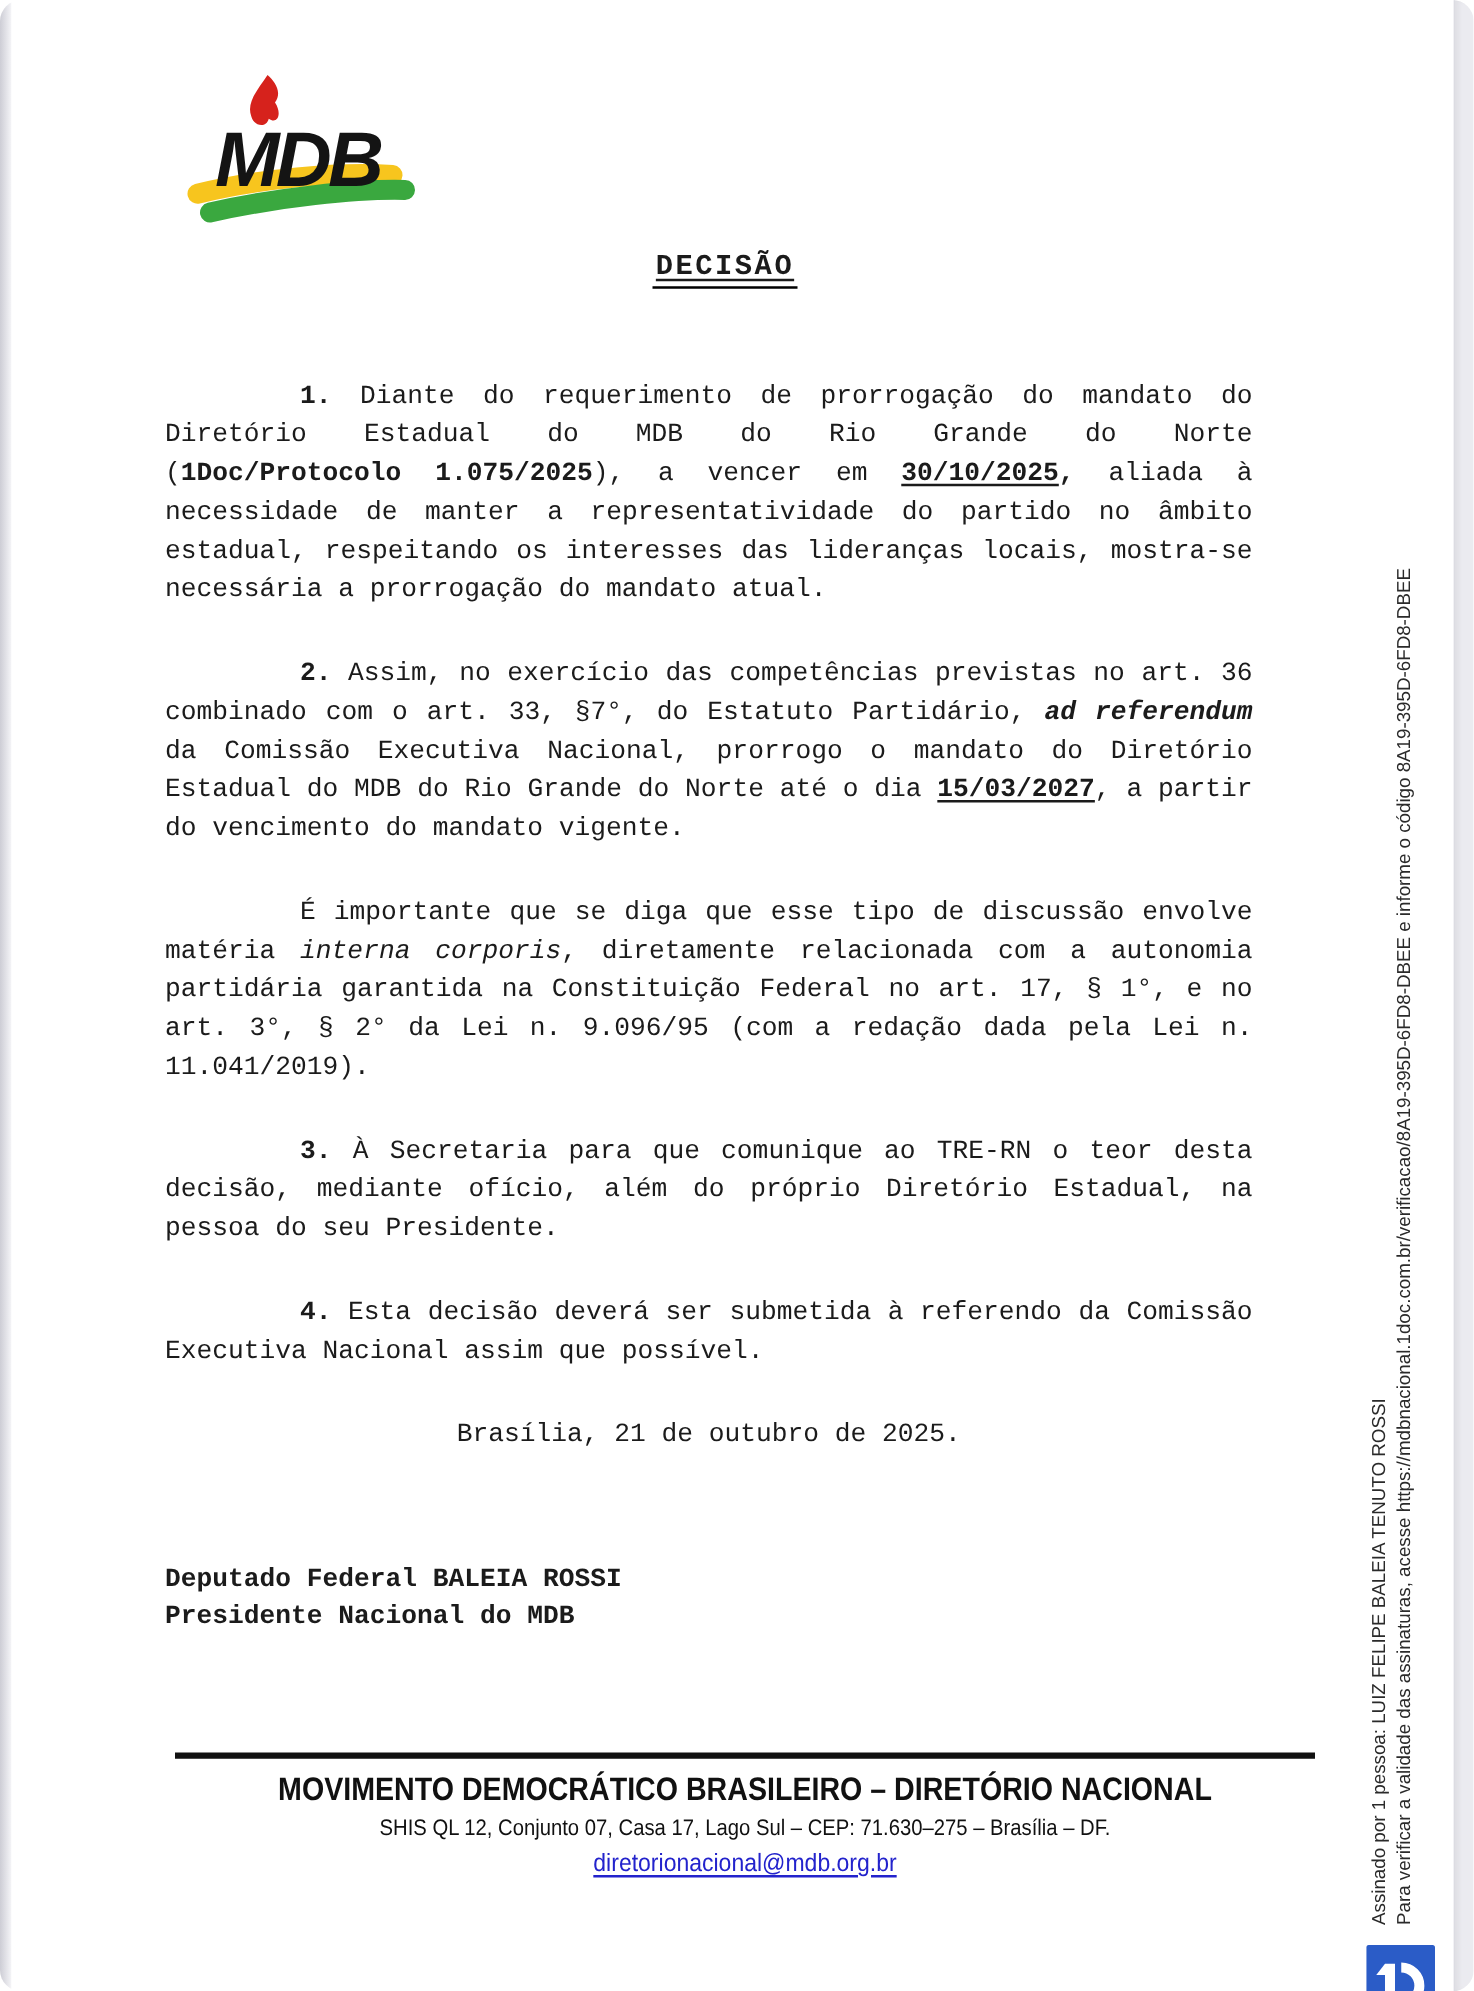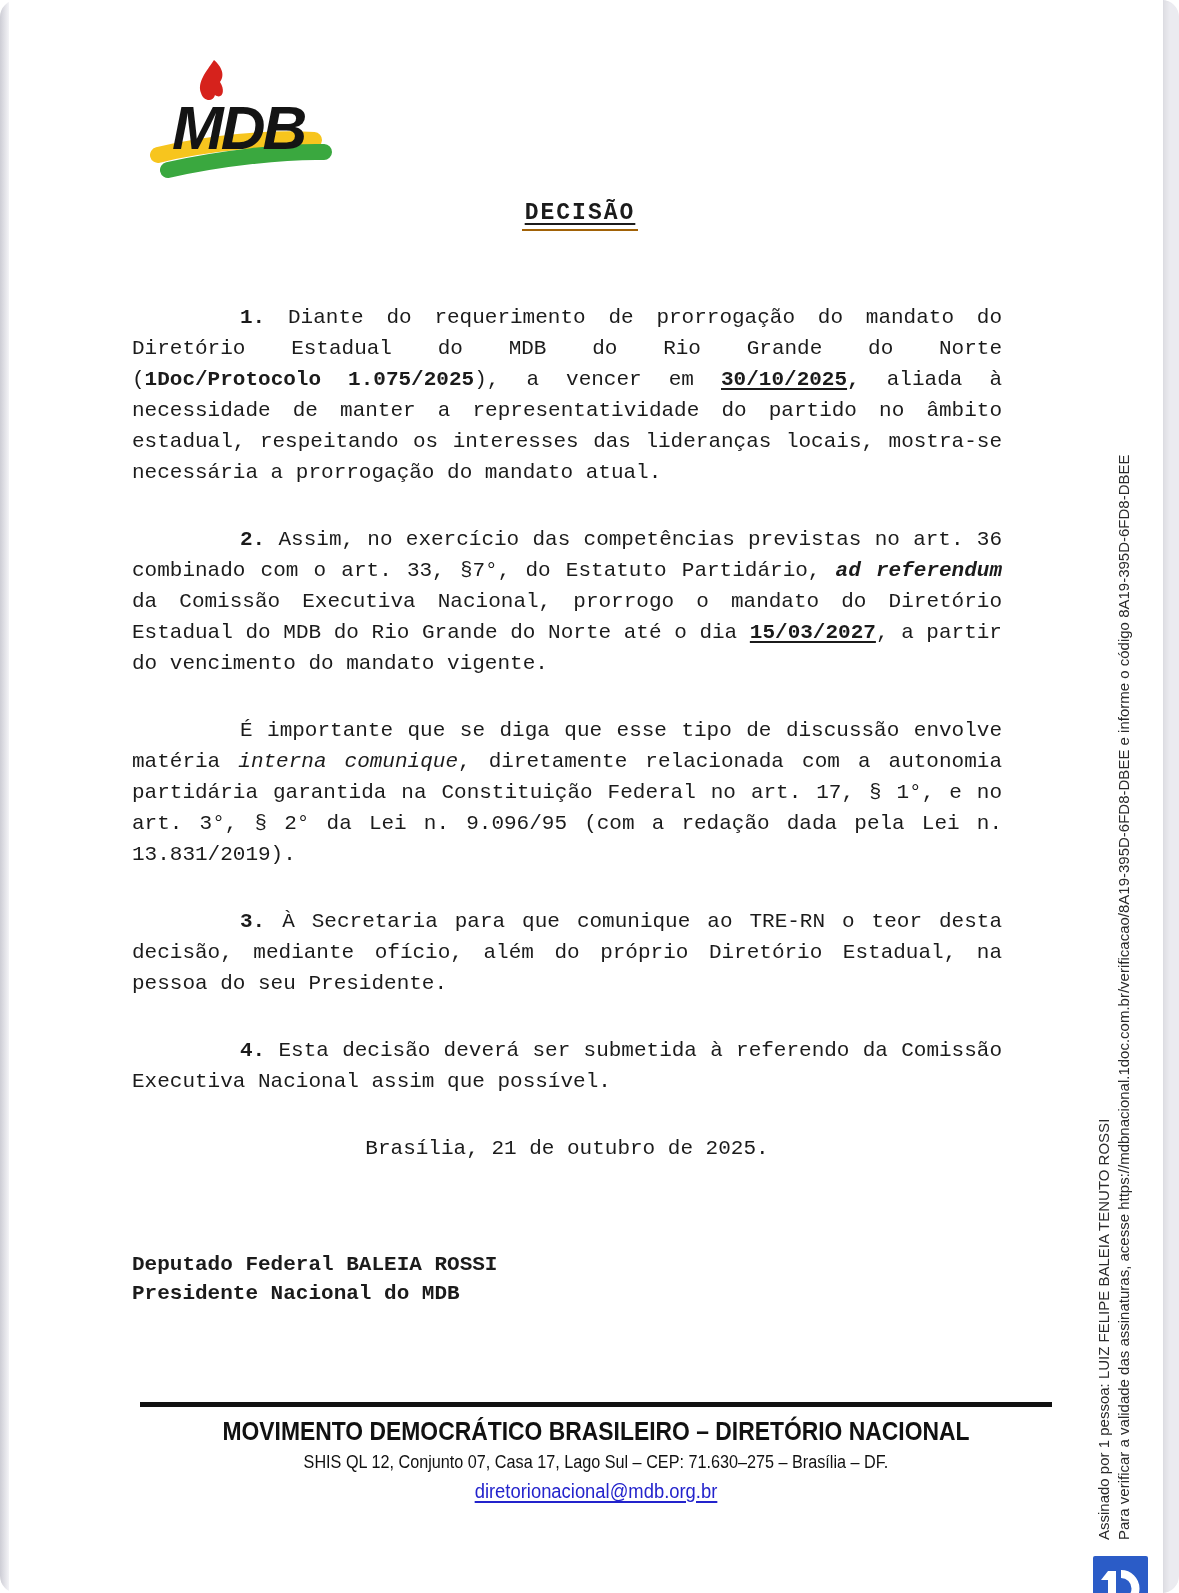--- a/index.html
+++ b/index.html
@@ -6,21 +6,21 @@
   .page{position:relative;width:1179px;height:1593px;background:#ffffff;overflow:hidden;
         font-family:"Liberation Mono","DejaVu Sans Mono",monospace;color:#1b1b1b;border-radius:17px;}
   .edge-left{position:absolute;left:0;top:0;bottom:0;width:9px;
         background:linear-gradient(to right,#cdcdd5,#f4f4f7);}
   .edge-right{position:absolute;right:0;top:0;bottom:0;width:15px;background:#ebebf0;
         border-left:1px solid #dcdce2;box-shadow:inset 3px 0 4px rgba(0,0,0,.05);}
   .logo{position:absolute;left:146px;top:56px;width:190px;height:132px;}
   .doc-title{position:absolute;left:145px;top:200px;width:870px;text-align:center;}
   .doc-title span{display:inline-block;font-weight:bold;font-size:23px;letter-spacing:2px;
         text-decoration:underline;text-decoration-thickness:2px;text-underline-offset:4px;
-        border-bottom:2px solid #a16207;padding:0 3px 3px;}
+        border-bottom:2px solid #000000;padding:0 3px 3px;}
   .content{position:absolute;left:132px;top:302px;width:870px;
         font-size:21px;line-height:31px;text-align:justify;}
   .para{text-indent:108px;margin:0 0 36px 0;}
   .b{font-weight:bold;}
   .i{font-style:italic;}
   .u{text-decoration:underline;text-decoration-thickness:2px;text-underline-offset:3px;}
   .date-line{text-align:center;text-indent:0;margin-top:23px;}
   .sig{margin-top:86px;text-align:left;font-weight:bold;line-height:29px;}
   .footer{position:absolute;left:140px;top:1402px;width:912px;text-align:center;
         font-family:"Liberation Sans","DejaVu Sans",sans-serif;color:#111;}
@@ -50,21 +50,21 @@
     </svg>
   </div>
 
   <div class="doc-title">
     <span>DECISÃO</span>
   </div>
 
   <div class="content">
     <div class="para"><span class="b">1.</span><span> Diante do requerimento de prorrogação do mandato do Diretório Estadual do MDB do Rio Grande do Norte (</span><span class="b">1Doc/Protocolo&nbsp;1.075/2025</span><span>), a vencer em </span><span class="b u">30/10/2025</span><span class="b">,</span><span> aliada à necessidade de manter a representatividade do partido no âmbito estadual, respeitando os interesses das lideranças locais, mostra-se necessária a prorrogação do mandato atual.</span></div>
     <div class="para"><span class="b">2.</span><span> Assim, no exercício das competências previstas no art.&nbsp;36 combinado com o art. 33, §7°, do Estatuto Partidário, </span><span class="b i">ad referendum</span><span> da Comissão Executiva Nacional, prorrogo o mandato do Diretório Estadual do MDB do Rio Grande do Norte até o dia </span><span class="b u">15/03/2027</span><span>, a partir do vencimento do mandato vigente.</span></div>
-    <div class="para"><span>É importante que se diga que esse tipo de discussão envolve matéria </span><span class="i">interna comunique</span><span>, diretamente relacionada com a autonomia partidária garantida na Constituição Federal no art. 17, § 1°, e no art. 3°, § 2° da Lei n. 9.096/95 (com a redação dada pela Lei n. 13.831/2019).</span></div>
+    <div class="para"><span>É importante que se diga que esse tipo de discussão envolve matéria </span><span class="i">interna corporis</span><span>, diretamente relacionada com a autonomia partidária garantida na Constituição Federal no art. 17, § 1°, e no art. 3°, § 2° da Lei n. 9.096/95 (com a redação dada pela Lei n. 11.041/2019).</span></div>
     <div class="para"><span class="b">3.</span><span> À Secretaria para que comunique ao TRE-RN o teor desta decisão, mediante ofício, além do próprio Diretório Estadual, na pessoa do seu Presidente.</span></div>
     <div class="para"><span class="b">4.</span><span> Esta decisão deverá ser submetida à referendo da Comissão Executiva Nacional assim que possível.</span></div>
 
     <div class="date-line">Brasília, 21 de outubro de 2025.</div>
 
     <div class="sig">
       <div>Deputado Federal BALEIA ROSSI</div>
       <div>Presidente Nacional do MDB</div>
     </div>
   </div>

